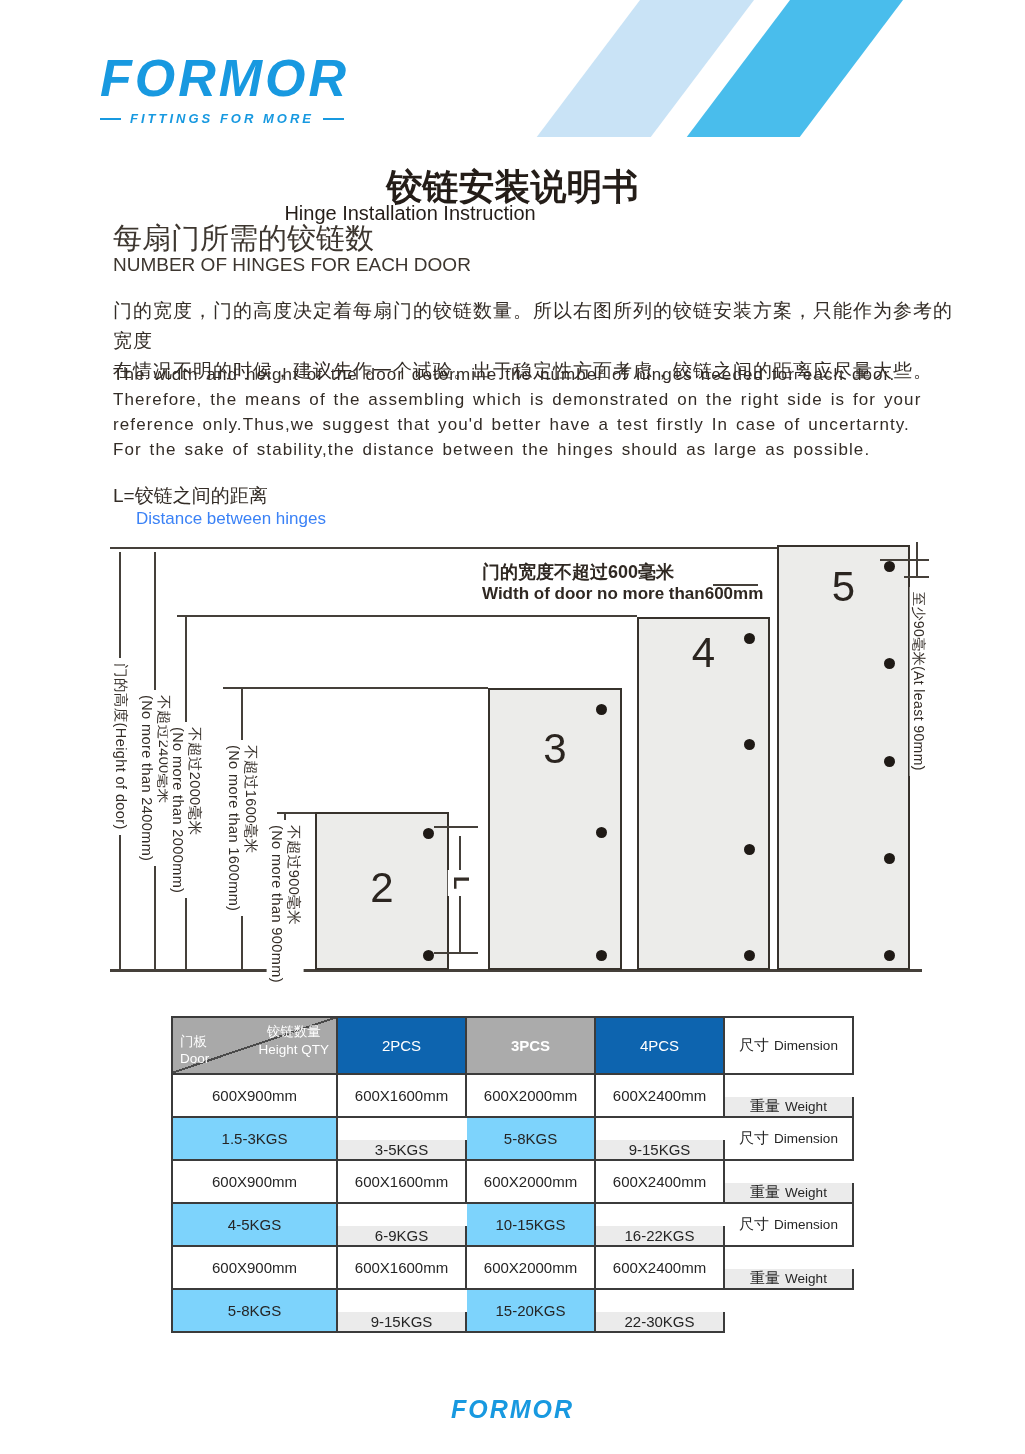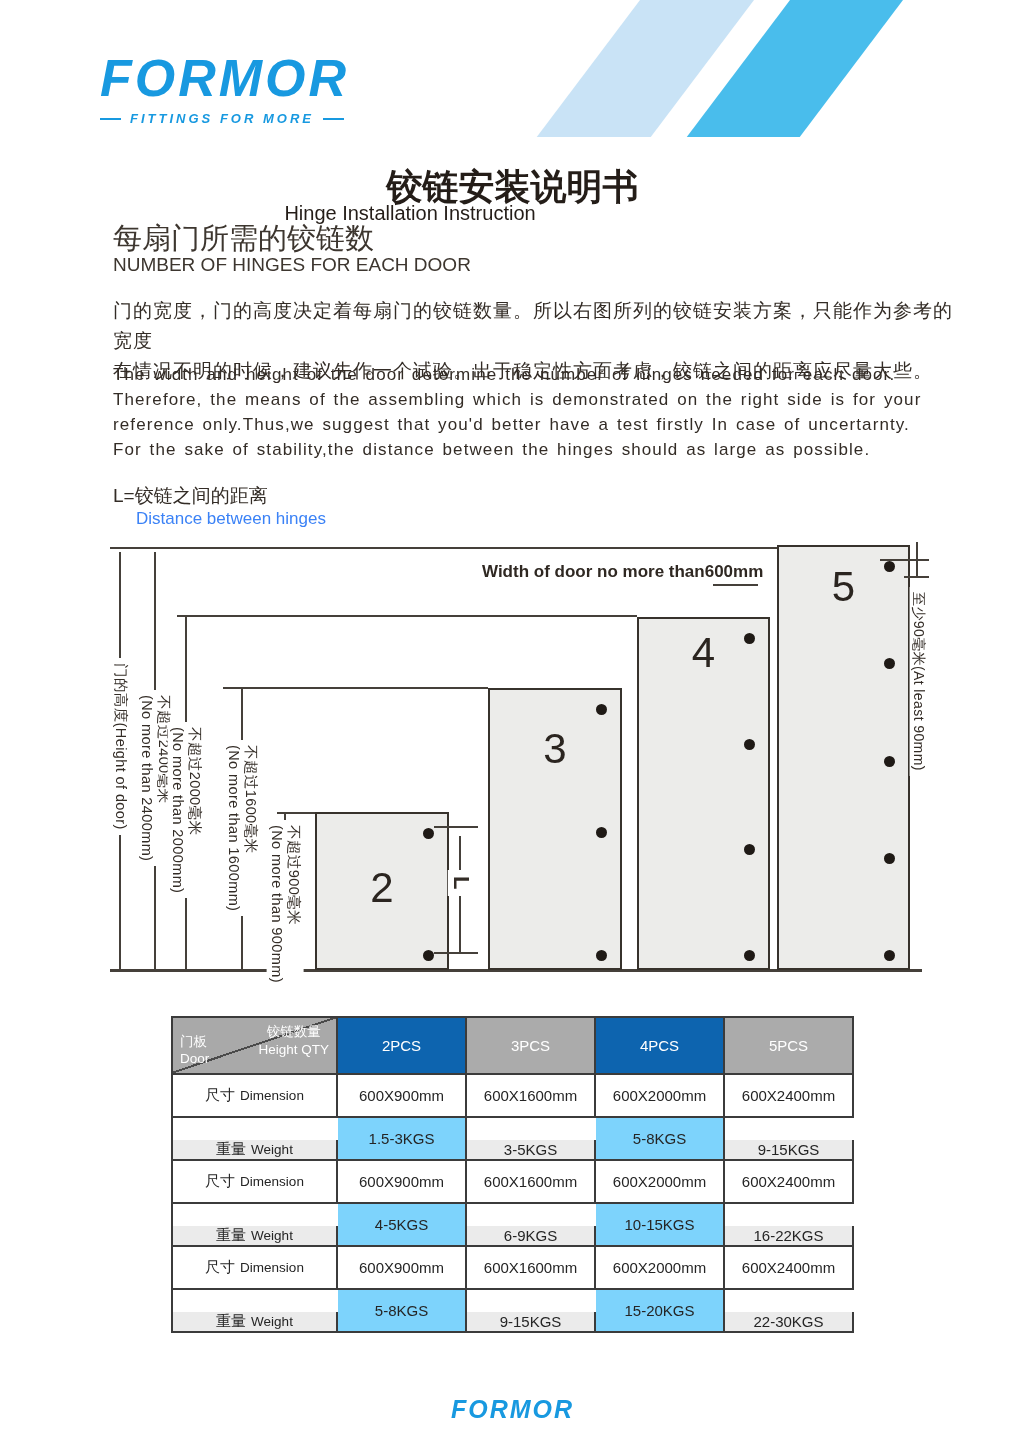--- a/index.html
+++ b/index.html
@@ -42,21 +42,21 @@
        grid-template-rows:57px repeat(6,43px);
        border-top:2px solid #3b3b3b;border-left:2px solid #3b3b3b;
        font-size:15px;color:#252525;}
   .cell{border-right:2px solid #3b3b3b;border-bottom:2px solid #3b3b3b;
         display:flex;align-items:center;justify-content:center;box-sizing:border-box;background:#fff;}
   .corner{position:relative;background:#a9a9a9 linear-gradient(to bottom right,
           rgba(0,0,0,0) calc(50% - 1.5px),#4a4a4a calc(50% - 1.5px),#4a4a4a calc(50% + 0.5px),rgba(0,0,0,0) calc(50% + 0.5px));}
   .corner-top{position:absolute;top:5px;right:7px;text-align:center;color:#fff;font-size:13.5px;line-height:1.3;}
   .corner-bottom{position:absolute;left:7px;bottom:5px;color:#fff;font-size:13.5px;line-height:1.25;}
   .hb{background:#0d64af;color:#fff;font-weight:500;}
-  .hg{background:#ababab;color:#fff;font-weight:400;}
+  .hg{background:#ababab;color:#fff;font-weight:700;}
   .lblue{background:#7dd3fc;}
   .lgray{background:#ebebeb;margin-top:22px;}
   .lab-zh{font-size:15px;font-weight:500;margin-right:5px;}
   .lab-en{font-size:13.5px;}
   
   .footer-logo{left:0;top:1395px;width:1025px;text-align:center;font-size:25px;font-weight:800;
                font-style:italic;letter-spacing:2px;color:#1899e0;}
 </style>
 </head>
 <body>
@@ -110,20 +110,21 @@
 (No more than 2000mm)</div>
         <div class="vline" style="left: 241px; top: 688px; height: 282px;"></div>
         <div class="vlabel" style="left: 242px; top: 740px;">不超过1600毫米
 (No more than 1600mm)</div>
         <div class="vline" style="left: 284px; top: 813px; height: 157px;"></div>
         <div class="vlabel" style="left: 285px; top: 820px;">不超过900毫米
 (No more than 900mm)</div>
       </div>
 
     <div class="abs" style="left:482px;top:561px;">
+      <div class="note-zh">门的宽度不超过600毫米</div>
       <div class="note-en">Width of door no more than600mm</div>
     </div>
     <div class="abs line" style="left:713px;top:584px;width:45px;height:2px;"></div>
 
     <div id="doors">
         <div class="door" style="left: 315px; top: 812px; width: 134px; height: 158px;">
           <div class="door-num" style="left: 50%; top: 74px;">2</div>
           <div class="dot" style="left: 106px; top: 14px;"></div>
           <div class="dot" style="left: 106px; top: 136px;"></div>
         </div>
@@ -168,21 +169,20 @@
         <span>Height QTY</span>
       </div>
       <div class="corner-bottom">
         <span>门板</span><br>
         <span>Door</span>
       </div>
     </div>
   <div class="cell hb">2PCS</div>
       <div class="cell hg">3PCS</div>
       <div class="cell hb">4PCS</div>
-      <div class="cell hg">5PCS</div>
       <div class="cell">
         <span class="lab-zh">尺寸</span>
         <span class="lab-en">Dimension</span>
       </div>
       <div class="cell">600X900mm</div>
       <div class="cell">600X1600mm</div>
       <div class="cell">600X2000mm</div>
       <div class="cell">600X2400mm</div>
       <div class="cell lgray">
         <span class="lab-zh">重量</span>

